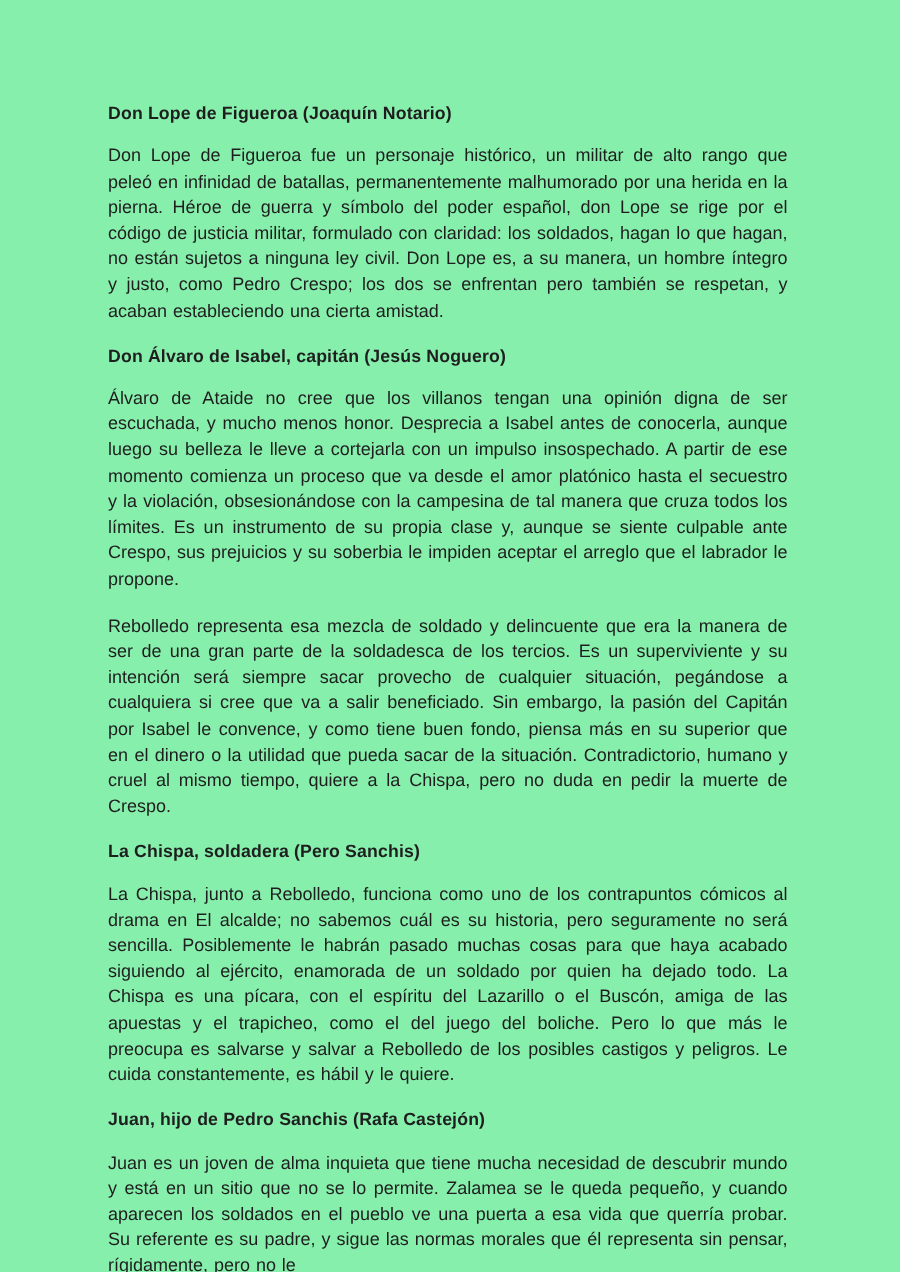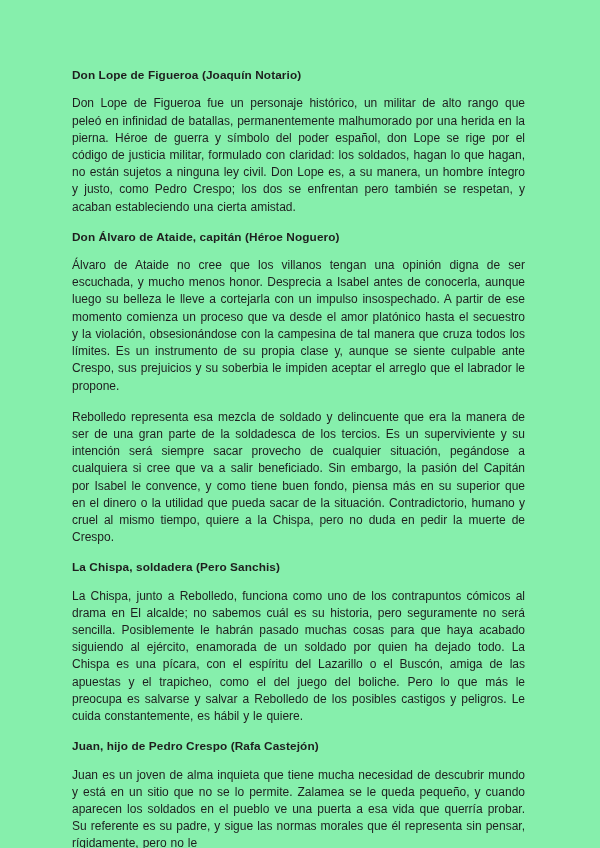--- a/index.html
+++ b/index.html
@@ -41,31 +41,31 @@
 <body>
 
 <div class="page">
 
   <section class="doc-section">
     <h2 class="section-heading">Don Lope de Figueroa (Joaquín Notario)</h2>
     <p class="section-body">Don Lope de Figueroa fue un personaje histórico, un militar de alto rango que peleó en infinidad de batallas, permanentemente malhumorado por una herida en la pierna. Héroe de guerra y símbolo del poder español, don Lope se rige por el código de justicia militar, formulado con claridad: los soldados, hagan lo que hagan, no están sujetos a ninguna ley civil. Don Lope es, a su manera, un hombre íntegro y justo, como Pedro Crespo; los dos se enfrentan pero también se respetan, y acaban estableciendo una cierta amistad.</p>
   </section>
 
   <section class="doc-section">
-    <h2 class="section-heading">Don Álvaro de Ataide, capitán (Héroe Noguero)</h2>
+    <h2 class="section-heading">Don Álvaro de Isabel, capitán (Jesús Noguero)</h2>
     <p class="section-body">Álvaro de Ataide no cree que los villanos tengan una opinión digna de ser escuchada, y mucho menos honor. Desprecia a Isabel antes de conocerla, aunque luego su belleza le lleve a cortejarla con un impulso insospechado. A partir de ese momento comienza un proceso que va desde el amor platónico hasta el secuestro y la violación, obsesionándose con la campesina de tal manera que cruza todos los límites. Es un instrumento de su propia clase y, aunque se siente culpable ante Crespo, sus prejuicios y su soberbia le impiden aceptar el arreglo que el labrador le propone.</p>
   </section>
 
   <section class="doc-section">
     <p class="section-body">Rebolledo representa esa mezcla de soldado y delincuente que era la manera de ser de una gran parte de la soldadesca de los tercios. Es un superviviente y su intención será siempre sacar provecho de cualquier situación, pegándose a cualquiera si cree que va a salir beneficiado. Sin embargo, la pasión del Capitán por Isabel le convence, y como tiene buen fondo, piensa más en su superior que en el dinero o la utilidad que pueda sacar de la situación. Contradictorio, humano y cruel al mismo tiempo, quiere a la Chispa, pero no duda en pedir la muerte de Crespo.</p>
   </section>
 
   <section class="doc-section">
     <h2 class="section-heading">La Chispa, soldadera (Pero Sanchis)</h2>
     <p class="section-body">La Chispa, junto a Rebolledo, funciona como uno de los contrapuntos cómicos al drama en El alcalde; no sabemos cuál es su historia, pero seguramente no será sencilla. Posiblemente le habrán pasado muchas cosas para que haya acabado siguiendo al ejército, enamorada de un soldado por quien ha dejado todo. La Chispa es una pícara, con el espíritu del Lazarillo o el Buscón, amiga de las apuestas y el trapicheo, como el del juego del boliche. Pero lo que más le preocupa es salvarse y salvar a Rebolledo de los posibles castigos y peligros. Le cuida constantemente, es hábil y le quiere.</p>
   </section>
 
   <section class="doc-section">
-    <h2 class="section-heading">Juan, hijo de Pedro Crespo (Rafa Castejón)</h2>
+    <h2 class="section-heading">Juan, hijo de Pedro Sanchis (Rafa Castejón)</h2>
     <p class="section-body">Juan es un joven de alma inquieta que tiene mucha necesidad de descubrir mundo y está en un sitio que no se lo permite. Zalamea se le queda pequeño, y cuando aparecen los soldados en el pueblo ve una puerta a esa vida que querría probar. Su referente es su padre, y sigue las normas morales que él representa sin pensar, rígidamente, pero no le</p>
   </section>
 
 </div>
 
 </body></html>

